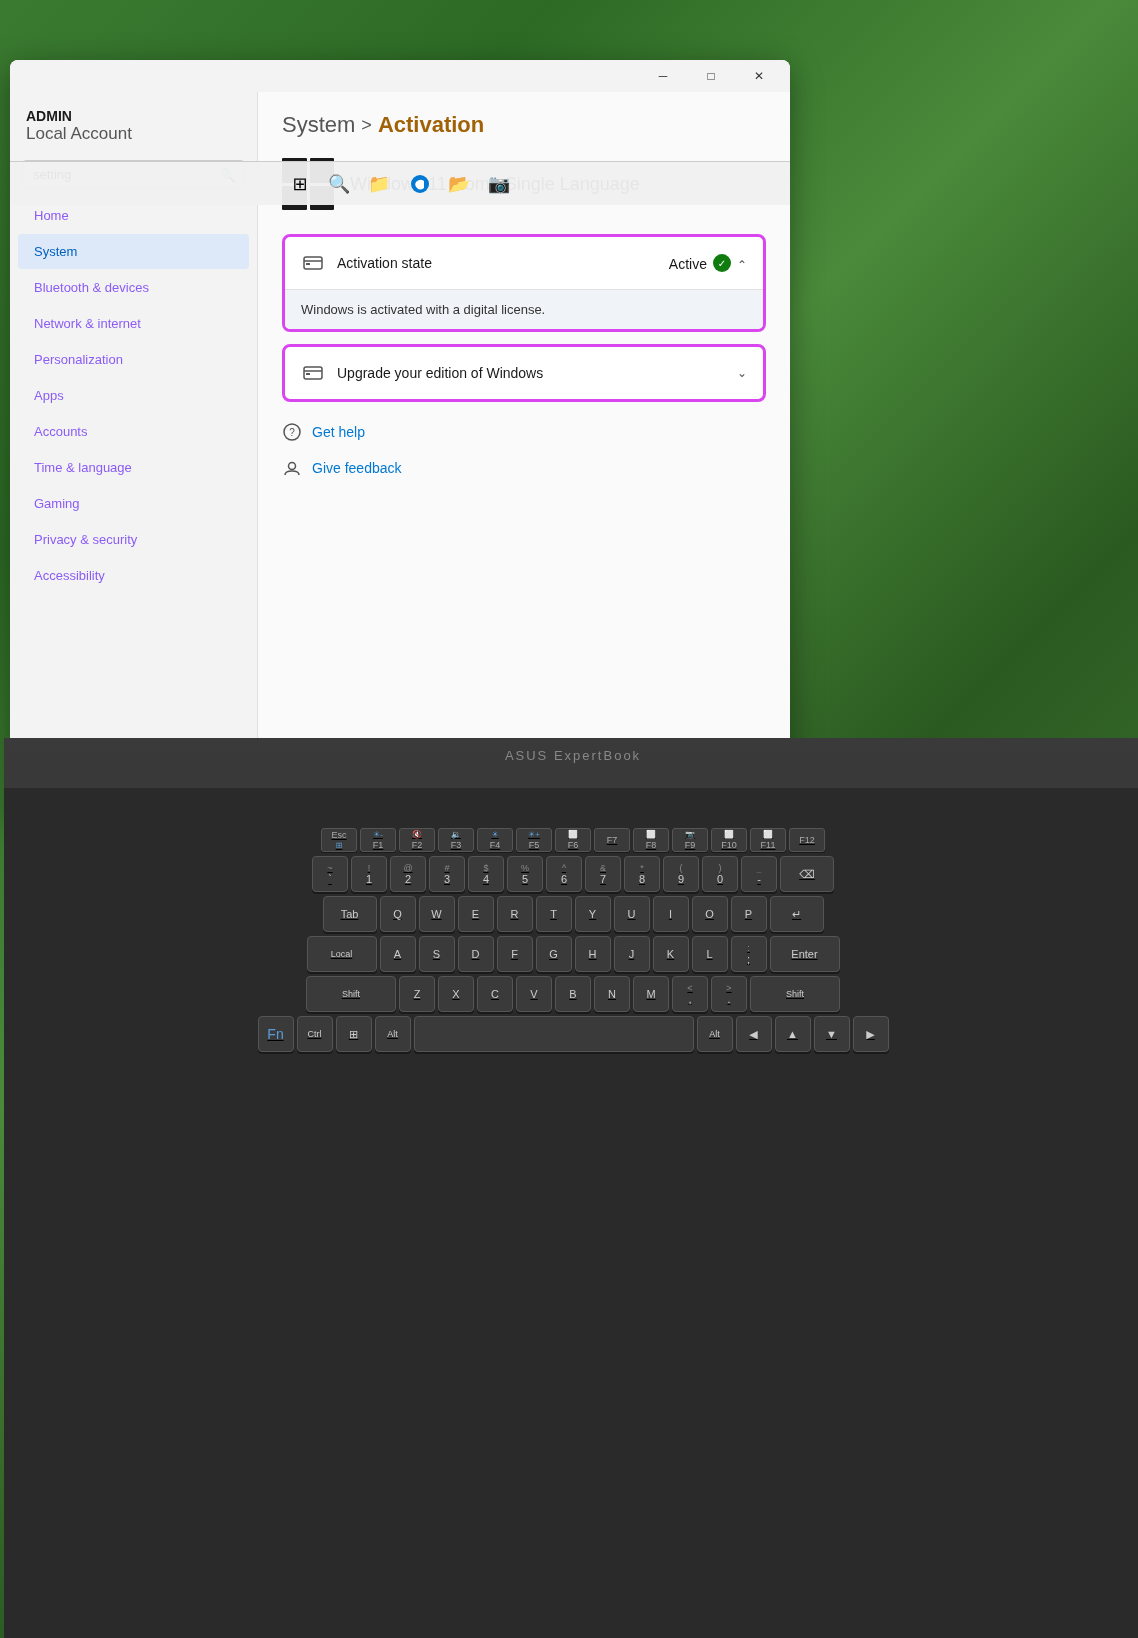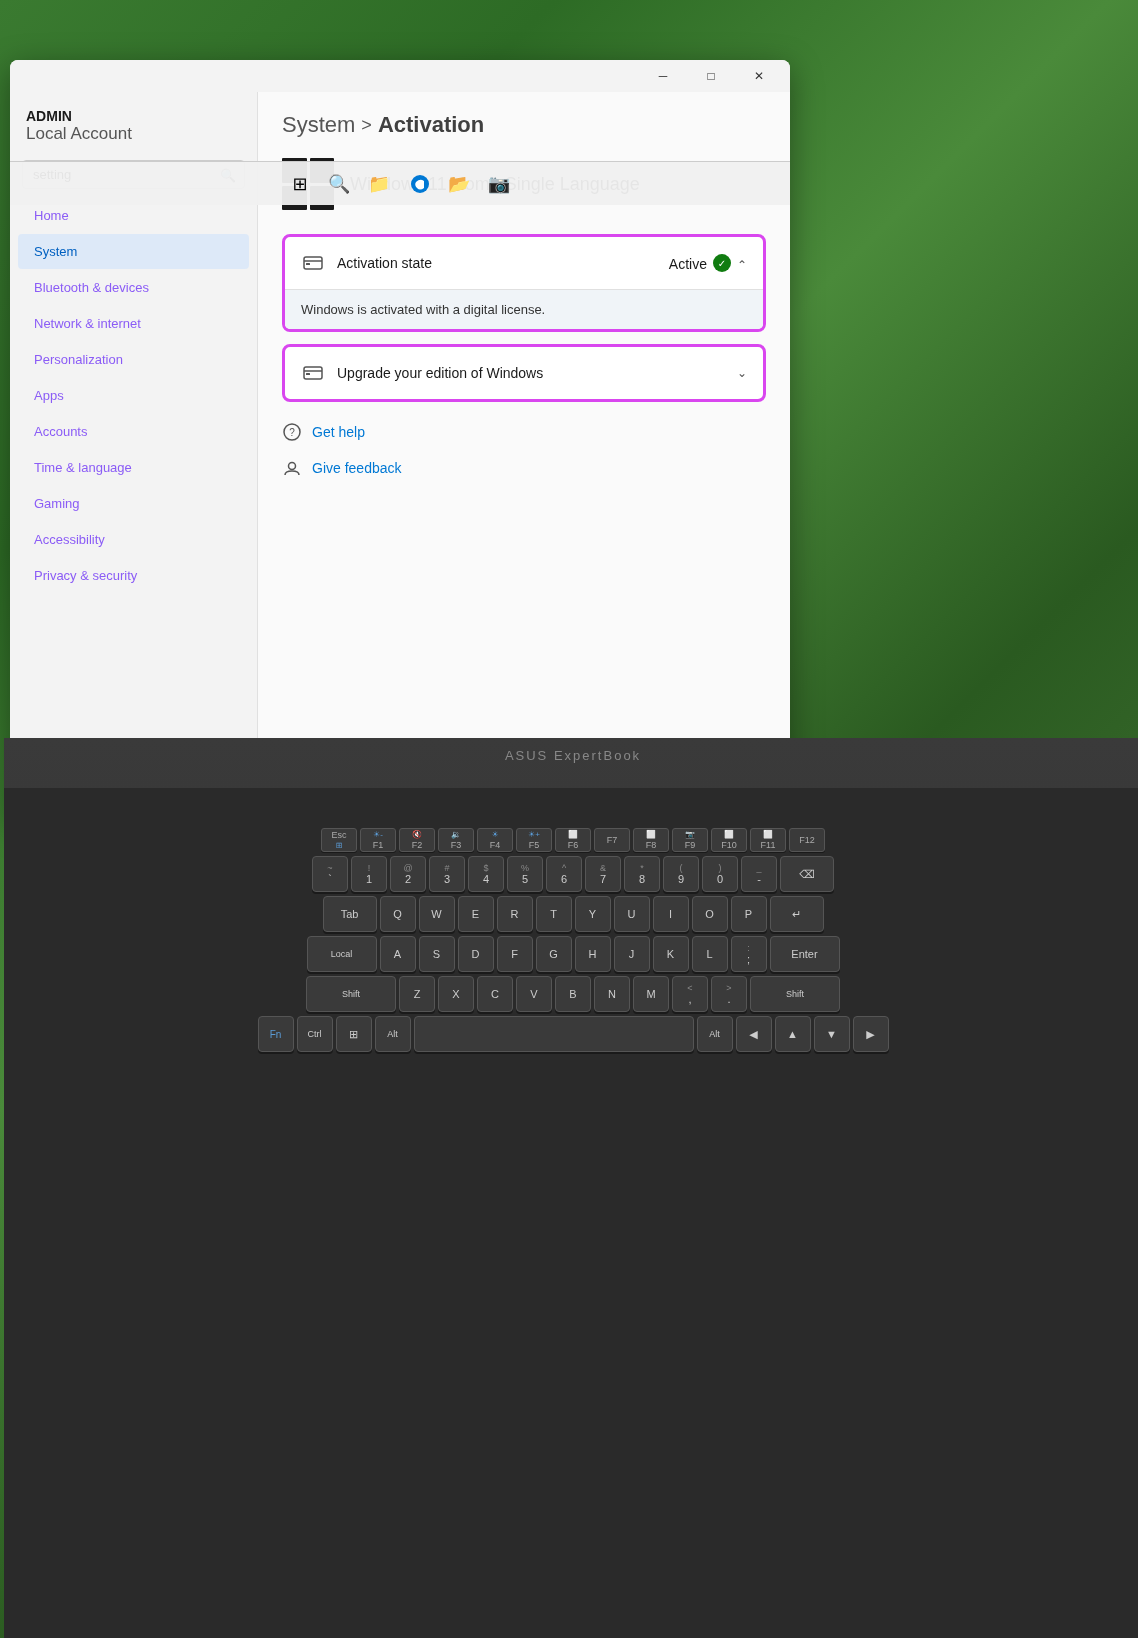--- a/index.html
+++ b/index.html
@@ -150,21 +150,21 @@
     .breadcrumb .parent {
       color: #555;
       font-weight: 400;
     }
     .breadcrumb .separator {
       color: #555;
       font-size: 18px;
     }
     .breadcrumb .current {
       font-weight: 600;
-      color: #404040;
+      color: #a16207;
     }
 
     
     .edition-header {
       display: flex;
       align-items: center;
       gap: 16px;
       margin-bottom: 24px;
     }
     .windows-logo {
@@ -333,20 +333,21 @@
       color: #888;
       font-size: 13px;
       letter-spacing: 2px;
       font-weight: 300;
     }
 
     .key-row {
       display: flex;
       gap: 3px;
       align-items: flex-end;
+      text-decoration: underline;
     }
 
     .key {
       background: #3a3a3a;
       color: #ccc;
       border-radius: 4px;
       display: flex;
       align-items: center;
       justify-content: center;
       font-size: 11px;
@@ -419,22 +420,22 @@
       <div class="nav-items">
         <div class="nav-item">Home</div>
         <div class="nav-item active">System</div>
         <div class="nav-item">Bluetooth &amp; devices</div>
         <div class="nav-item">Network &amp; internet</div>
         <div class="nav-item">Personalization</div>
         <div class="nav-item">Apps</div>
         <div class="nav-item">Accounts</div>
         <div class="nav-item">Time &amp; language</div>
         <div class="nav-item">Gaming</div>
+        <div class="nav-item">Privacy &amp; security</div>
         <div class="nav-item">Accessibility</div>
-        <div class="nav-item">Privacy &amp; security</div>
       </div>
     </div>
 
     <div class="main-content">
 
       <div class="breadcrumb">
         <span class="parent">System</span>
         <span class="separator">&gt;</span>
         <span class="current">Activation</span>
       </div>
@@ -679,21 +680,21 @@
       <div class="key">M</div>
       <div class="key"><span class="key-top">&lt;</span>,</div>
       <div class="key"><span class="key-top">&gt;</span>.</div>
       <div class="key widest">
           <span style="font-size:9px">Shift</span>
         </div>
     </div>
 
     <div class="key-row">
       <div class="key">
-          <span style="font-size:10px;color:#5b9bd5">Fn</span>
+          <span style="font-size:14px;color:#5b9bd5">Fn</span>
         </div>
       <div class="key">
           <span style="font-size:9px">Ctrl</span>
         </div>
       <div class="key">⊞</div>
       <div class="key">
           <span style="font-size:9px">Alt</span>
         </div>
       <div class="key space"></div>
       <div class="key">

